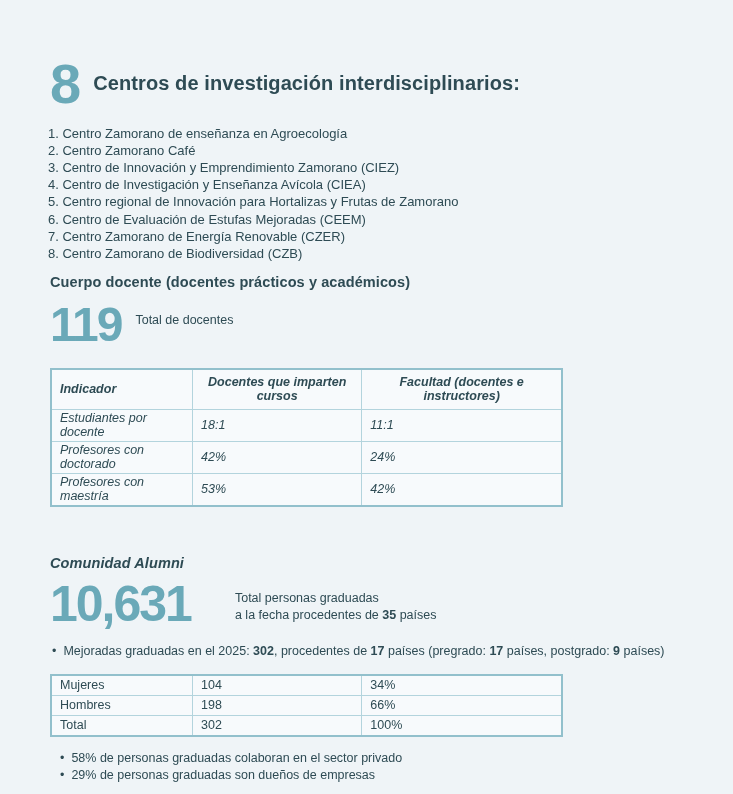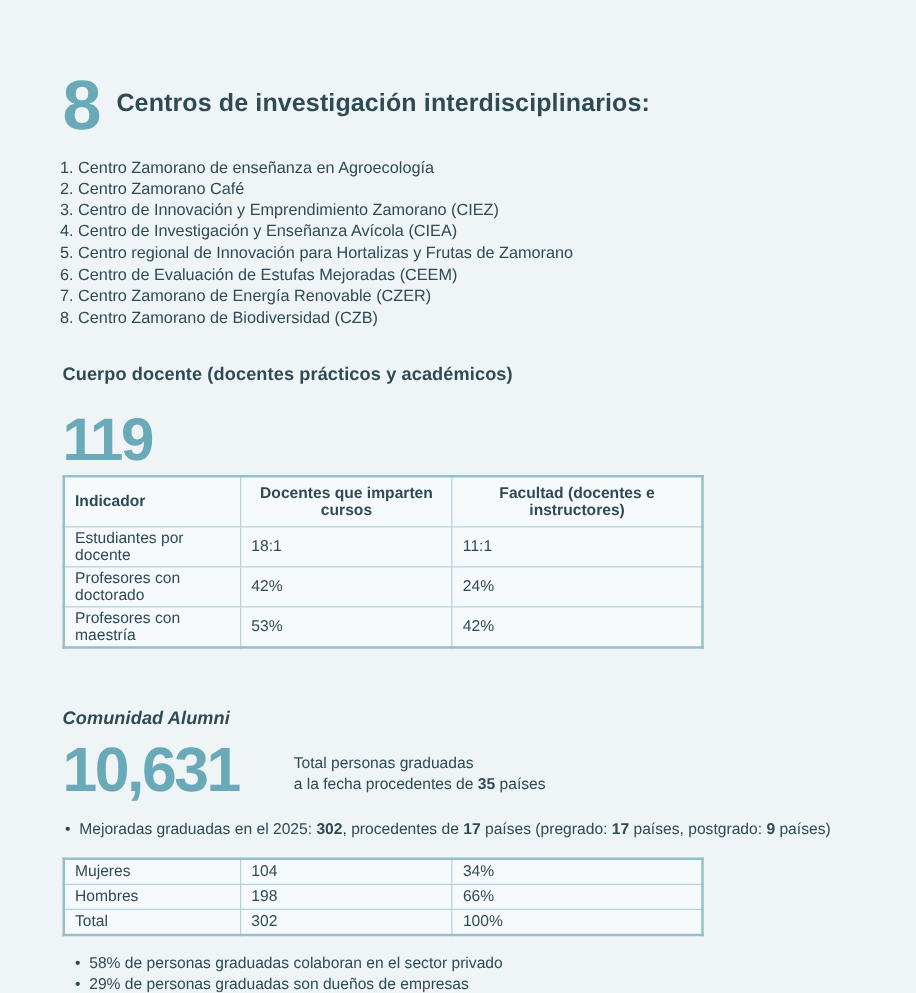--- a/index.html
+++ b/index.html
@@ -24,23 +24,23 @@
   .stat-title { font-size: 20px; font-weight: bold; letter-spacing: 0.1px; }
   .stat-label { font-size: 12.5px; line-height: 17px; padding-top: 9px; }
   .stat-label .b { font-weight: bold; }
 
   
   .centers-list { margin-top: 15px; margin-left: -2px; }
   .centers-list div { font-size: 13px; line-height: 17.2px; }
 
   
   .section-heading { font-size: 14.5px; font-weight: bold; letter-spacing: 0.1px; }
-  .mt-faculty-heading { margin-top: 30px; }
-  .mt-faculty-stat { margin-top: 23px; }
-  .mt-table1 { margin-top: 5px; }
+  .mt-faculty-heading { margin-top: 12px; }
+  .mt-faculty-stat { margin-top: 13px; }
+  .mt-table1 { margin-top: 21px; font-style: italic; }
   .mt-alumni-heading { margin-top: 48px; font-style: italic; }
   .mt-alumni-stat { margin-top: 10px; gap: 44px; }
   .mt-bullet2025 { margin-top: 16px; }
   .mt-table2 { margin-top: 13px; }
   .mt-bullets { margin-top: 13px; }
 
   
   table {
     border-collapse: collapse;
     width: 513px;
@@ -79,20 +79,21 @@
       <div>7. Centro Zamorano de Energía Renovable (CZER)</div>
       <div>8. Centro Zamorano de Biodiversidad (CZB)</div>
     </div>
   </section>
 
   <section>
     <h2 class="section-heading mt-faculty-heading">Cuerpo docente (docentes prácticos y académicos)</h2>
 
     <div class="stat-row top-align mt-faculty-stat">
       <span class="big-num num-teachers">119</span>
+      <span class="stat-label">Total de docentes</span>
     </div>
 
     <table class="mt-table1">
       <colgroup>
           <col style="width:142px">
           <col style="width:170px">
           <col style="width:201px">
         </colgroup>
       <thead>
         <tr>

